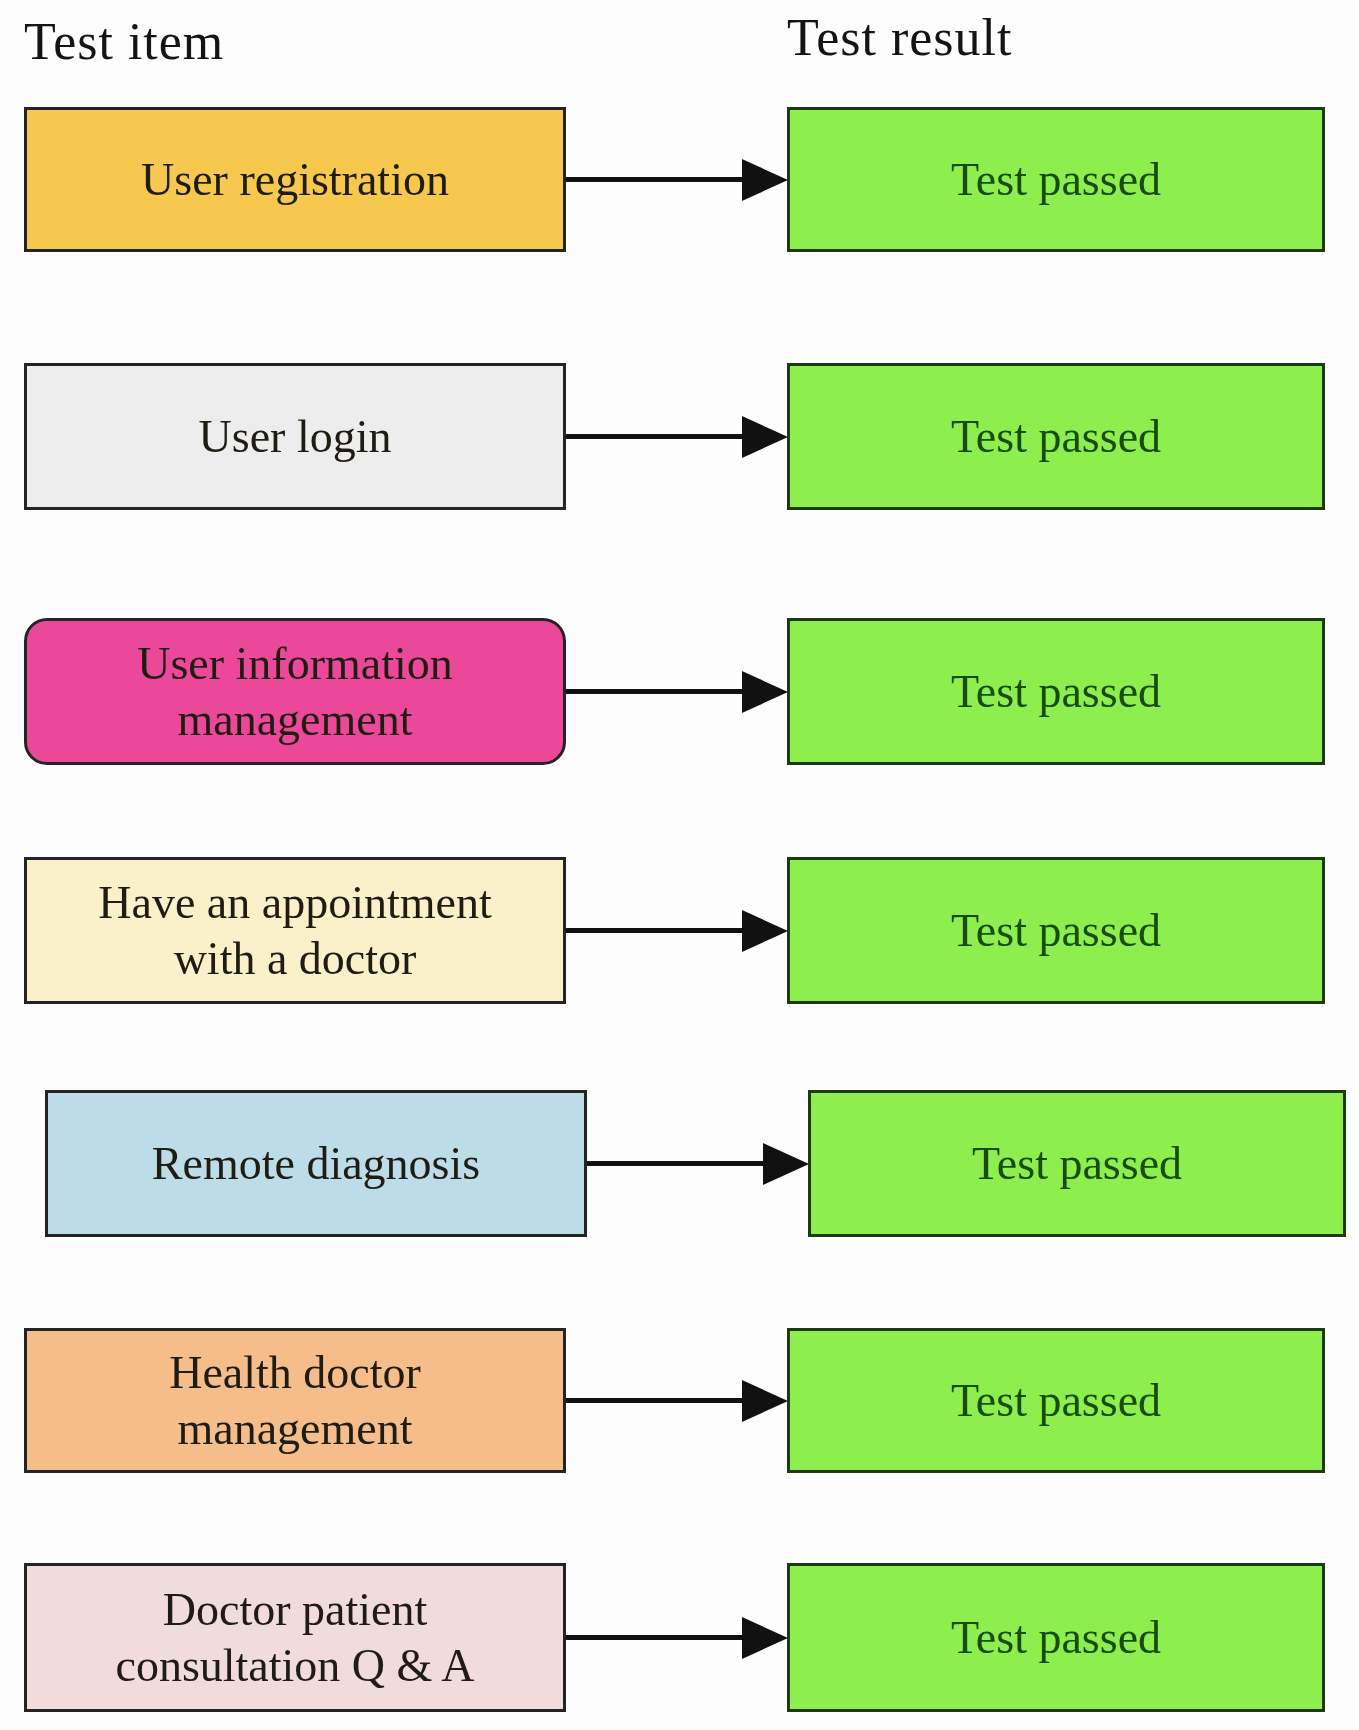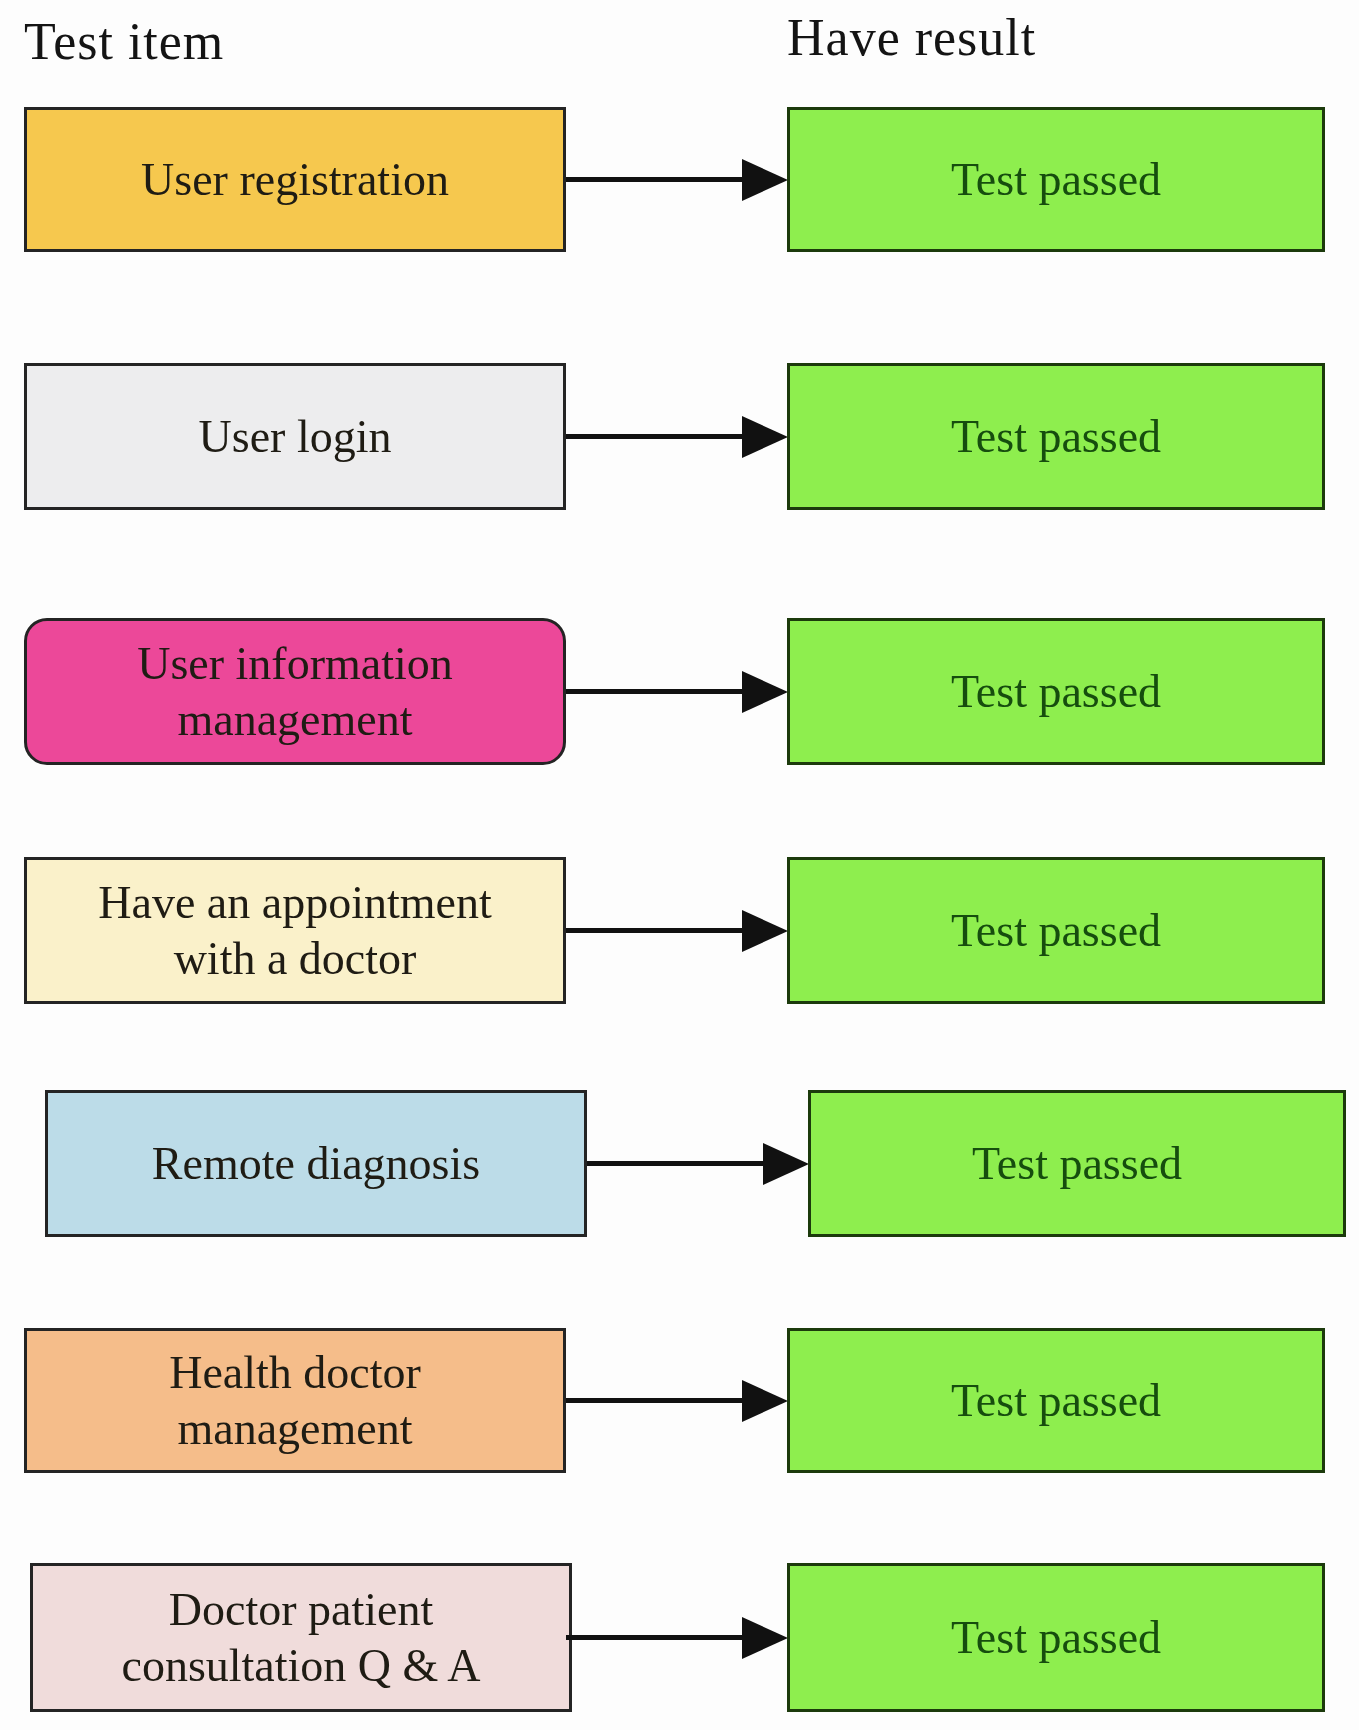--- a/index.html
+++ b/index.html
@@ -75,21 +75,21 @@
     border-top: 21px solid transparent;
     border-bottom: 21px solid transparent;
     border-left: 46px solid var(--arrow-color, #111111);
   }
 </style>
 </head>
 <body>
 
 <div class="canvas">
   <div class="col-header left">Test item</div>
-  <div class="col-header right">Have result</div>
+  <div class="col-header right">Test result</div>
   <div id="rows">
       <div class="row" style="top: 107px; height: 145px;">
     <div class="box item-box" style="background: rgb(246, 200, 78);">
       <span class="label">User registration</span>
     </div>
     <div class="arrow">
       <span class="shaft"></span>
       <span class="head"></span>
     </div>
     <div class="box result-box">
@@ -153,21 +153,21 @@
     </div>
     <div class="arrow">
       <span class="shaft"></span>
       <span class="head"></span>
     </div>
     <div class="box result-box">
       <span class="label">Test passed</span>
     </div>
   </div>
       <div class="row" style="top: 1563px; height: 149px;">
-    <div class="box item-box" style="background: rgb(240, 220, 219); margin-left: 6px;">
+    <div class="box item-box" style="background: rgb(240, 220, 219);">
       <span class="label">Doctor patient
 consultation Q &amp; A</span>
     </div>
     <div class="arrow">
       <span class="shaft"></span>
       <span class="head"></span>
     </div>
     <div class="box result-box">
       <span class="label">Test passed</span>
     </div>

